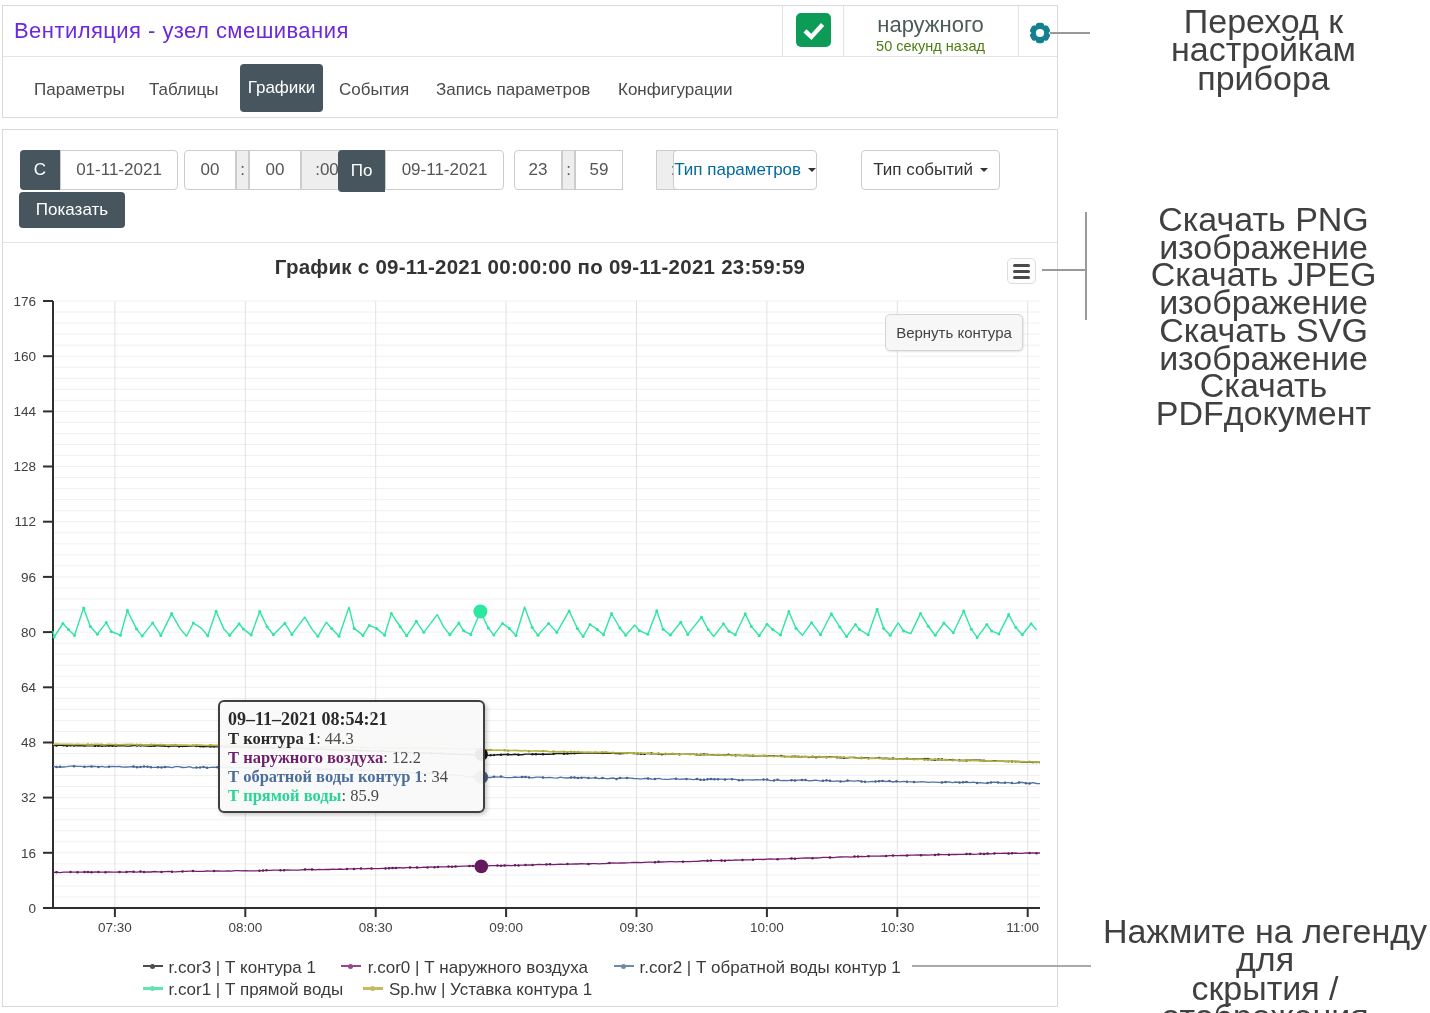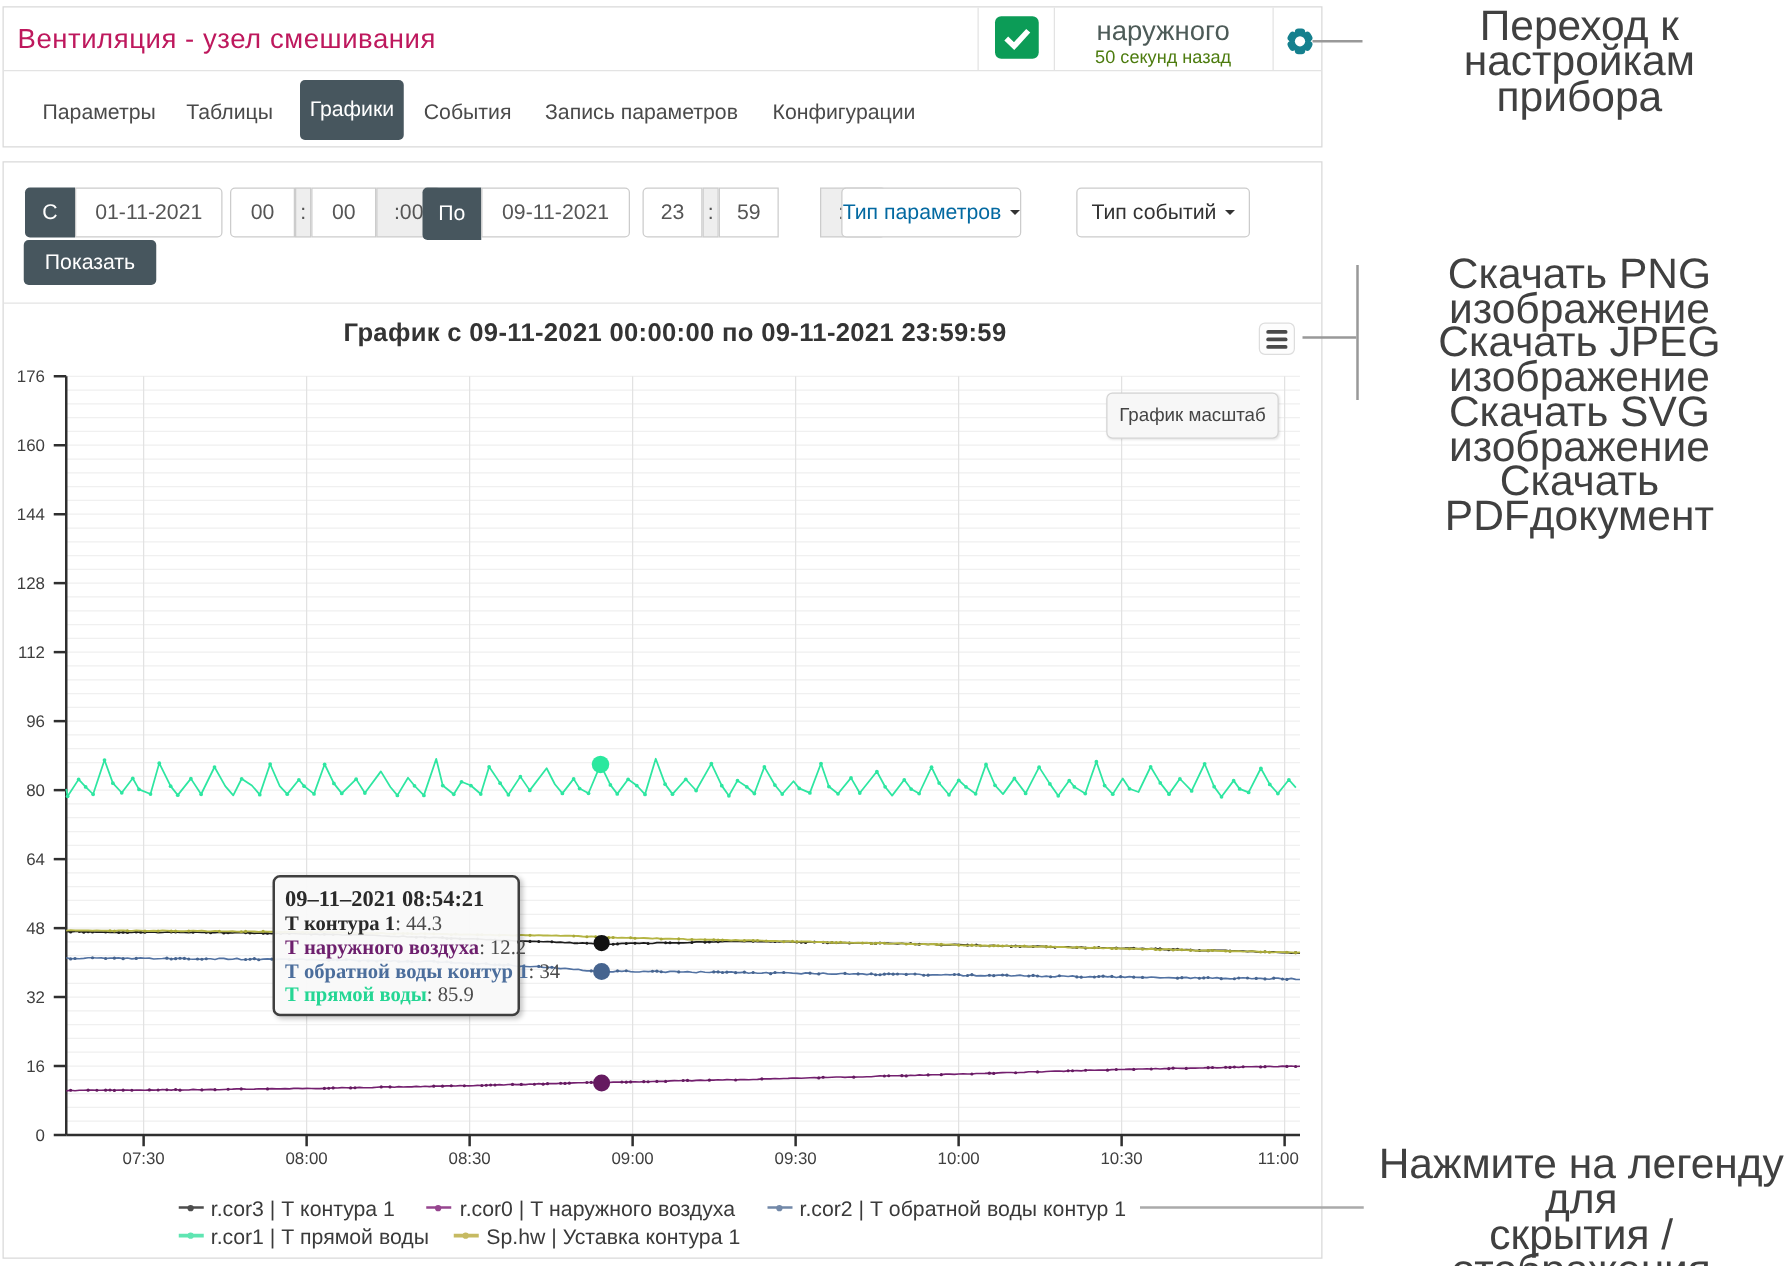--- a/index.html
+++ b/index.html
@@ -15,21 +15,21 @@
   .addon{position:absolute;background:#eee;border:1px solid #ccc;box-sizing:border-box;
     display:flex;align-items:center;justify-content:center;color:#555;font-size:17px;}
   .ann{position:absolute;color:#404040;font-size:34px;line-height:28.4px;text-align:center;}
   .ltxt{position:absolute;font-size:17px;color:#3a3a3a;white-space:nowrap;}
   .ldash{position:absolute;height:2.4px;width:20px;}
 </style>
 </head>
 <body>
 
 <div class="panel" style="left:2px;top:5px;width:1056px;height:113px;"></div>
-<div class="abs" style="left:14px;top:17.5px;font-size:22px;color:#be185d;letter-spacing:0.45px;">Вентиляция - узел смешивания</div>
+<div class="abs" style="left:14px;top:17.5px;font-size:22px;color:#6d28d9;letter-spacing:0.45px;">Вентиляция - узел смешивания</div>
 <div class="hline" style="left:3px;top:56px;width:1054px;"></div>
 
 <div class="vline" style="left:782px;top:6px;height:50px;"></div>
 <div class="vline" style="left:843px;top:6px;height:50px;"></div>
 <div class="vline" style="left:1018px;top:6px;height:50px;"></div>
 
 <div class="abs" style="left:796px;top:13px;width:35px;height:34px;background:#0c9c57;border-radius:5px;">
   <svg width="35" height="34" viewBox="0 0 35 34">
       <path d="M9 17.8 L15.3 23.9 L26.6 11.6" stroke="#fff" stroke-width="4.4" fill="none" stroke-linecap="butt" stroke-linejoin="miter"></path>
     </svg>
@@ -76,21 +76,21 @@
 <div class="darkbtn" style="left:19px;top:192px;width:106px;height:36px;font-size:17px;text-align:right;">Показать</div>
 
 <div class="abs" style="left:40px;top:254.5px;width:1000px;text-align:center;font-size:20.5px;font-weight:bold;color:#333;letter-spacing:0.25px;">График с 09-11-2021 00:00:00 по 09-11-2021 23:59:59</div>
 
 <div class="abs" style="left:1007px;top:258px;width:29px;height:26px;border:1px solid #ddd;border-radius:5px;background:#fdfdfd;box-sizing:border-box;">
   <div style="position:absolute;left:5px;top:5px;width:17px;height:3.4px;background:#4a4a4a;border-radius:2px;"></div>
   <div style="position:absolute;left:5px;top:11px;width:17px;height:3.4px;background:#4a4a4a;border-radius:2px;"></div>
   <div style="position:absolute;left:5px;top:17px;width:17px;height:3.4px;background:#4a4a4a;border-radius:2px;"></div>
 </div>
 
-<div class="abs" style="left:885px;top:314px;width:138px;height:37px;border:1px solid #d4d4d4;border-radius:5px;background:#f7f7f7;box-sizing:border-box;display:flex;align-items:center;justify-content:center;font-size:15px;color:#444;box-shadow:1px 1px 2px rgba(0,0,0,0.1);z-index:3;">График масштаб</div>
+<div class="abs" style="left:885px;top:314px;width:138px;height:37px;border:1px solid #d4d4d4;border-radius:5px;background:#f7f7f7;box-sizing:border-box;display:flex;align-items:center;justify-content:center;font-size:15px;color:#444;box-shadow:1px 1px 2px rgba(0,0,0,0.1);z-index:3;">Вернуть контура</div>
 
 <svg class="abs" style="left:0;top:0;" width="1430" height="1013" viewBox="0 0 1430 1013">
 <path d="M53 896.96H1040 M53 885.93H1040 M53 874.89H1040 M53 863.85H1040 M53 852.82H1040 M53 841.78H1040 M53 830.75H1040 M53 819.71H1040 M53 808.67H1040 M53 797.64H1040 M53 786.60H1040 M53 775.56H1040 M53 764.53H1040 M53 753.49H1040 M53 742.45H1040 M53 731.42H1040 M53 720.38H1040 M53 709.35H1040 M53 698.31H1040 M53 687.27H1040 M53 676.24H1040 M53 665.20H1040 M53 654.16H1040 M53 643.13H1040 M53 632.09H1040 M53 621.05H1040 M53 610.02H1040 M53 598.98H1040 M53 587.95H1040 M53 576.91H1040 M53 565.87H1040 M53 554.84H1040 M53 543.80H1040 M53 532.76H1040 M53 521.73H1040 M53 510.69H1040 M53 499.65H1040 M53 488.62H1040 M53 477.58H1040 M53 466.55H1040 M53 455.51H1040 M53 444.47H1040 M53 433.44H1040 M53 422.40H1040 M53 411.36H1040 M53 400.33H1040 M53 389.29H1040 M53 378.25H1040 M53 367.22H1040 M53 356.18H1040 M53 345.15H1040 M53 334.11H1040 M53 323.07H1040 M53 312.04H1040 M53 301.00H1040" stroke="#f0f0f0" stroke-width="1" fill="none"></path>
 <path d="M114.9 301V908 M245.3 301V908 M375.7 301V908 M506.1 301V908 M636.5 301V908 M766.9 301V908 M897.3 301V908 M1027.7 301V908" stroke="#e2e2e2" stroke-width="1" fill="none"></path>
 <path d="M53.0 301.0V908.0" stroke="#2f2f2f" stroke-width="2" fill="none"></path>
 <path d="M53.0 908.0H1040.0" stroke="#2f2f2f" stroke-width="2" fill="none"></path>
 <path d="M43.0 908.0H53.0" stroke="#2f2f2f" stroke-width="2" fill="none"></path>
 <text x="36.0" y="912.7" font-size="13.5" fill="#3f3f3f" text-anchor="end" font-family="Liberation Sans">0</text>
 <path d="M43.0 852.8H53.0" stroke="#2f2f2f" stroke-width="2" fill="none"></path>
 <text x="36.0" y="857.5" font-size="13.5" fill="#3f3f3f" text-anchor="end" font-family="Liberation Sans">16</text>
@@ -641,21 +641,21 @@
     <circle cx="1008.5" cy="853.5" r="1.25" fill="#651a60"></circle>
     <circle cx="1012.0" cy="853.3" r="1.25" fill="#651a60"></circle>
     <circle cx="1029.5" cy="853.1" r="1.25" fill="#651a60"></circle>
     <circle cx="1036.5" cy="853.2" r="1.25" fill="#651a60"></circle>
 <circle cx="480.4" cy="611.5" r="7" fill="#2be89e"></circle>
 <circle cx="481.3" cy="754.4" r="6.5" fill="#111"></circle>
 <circle cx="481.3" cy="777.2" r="6.8" fill="#46648f"></circle>
 <circle cx="481.3" cy="866.4" r="6.8" fill="#651a60"></circle>
 </svg>
 
-<div class="abs" style="left:218px;top:700px;width:198px;height:113px;background:rgba(249,249,249,0.94);border:2.5px solid #3f3f3f;border-radius:6px;box-sizing:border-box;box-shadow:2px 2px 4px rgba(0,0,0,0.22);font-family:'Liberation Serif',serif;font-size:16.5px;">
+<div class="abs" style="left:218px;top:700px;width:267px;height:113px;background:rgba(249,249,249,0.94);border:2.5px solid #3f3f3f;border-radius:6px;box-sizing:border-box;box-shadow:2px 2px 4px rgba(0,0,0,0.22);font-family:'Liberation Serif',serif;font-size:16.5px;">
   <div style="position:absolute;left:8px;top:6.5px;white-space:nowrap;font-size:18px;"><b style="color:#2a2a2a;">09–11–2021 08:54:21</b></div>
   <div style="position:absolute;left:8px;top:26.5px;white-space:nowrap;"><b style="color:#2a2a2a;">Т контура 1</b><span style="color:#4a4a4a;">: 44.3</span></div>
   <div style="position:absolute;left:8px;top:46px;white-space:nowrap;"><b style="color:#6d1f6d;">Т наружного воздуха</b><span style="color:#4a4a4a;">: 12.2</span></div>
   <div style="position:absolute;left:8px;top:65px;white-space:nowrap;"><b style="color:#4c6e9c;">Т обратной воды контур 1</b><span style="color:#4a4a4a;">: 34</span></div>
   <div style="position:absolute;left:8px;top:84px;white-space:nowrap;"><b style="color:#25d694;">Т прямой воды</b><span style="color:#4a4a4a;">: 85.9</span></div>
 </div>
 
 <div class="ldash" style="left:143px;top:965px;background:#4d4d4d;">
   <span style="position:absolute;left:7px;top:-1.3px;width:5px;height:5px;border-radius:50%;background:#4d4d4d;"></span>
   </div>

